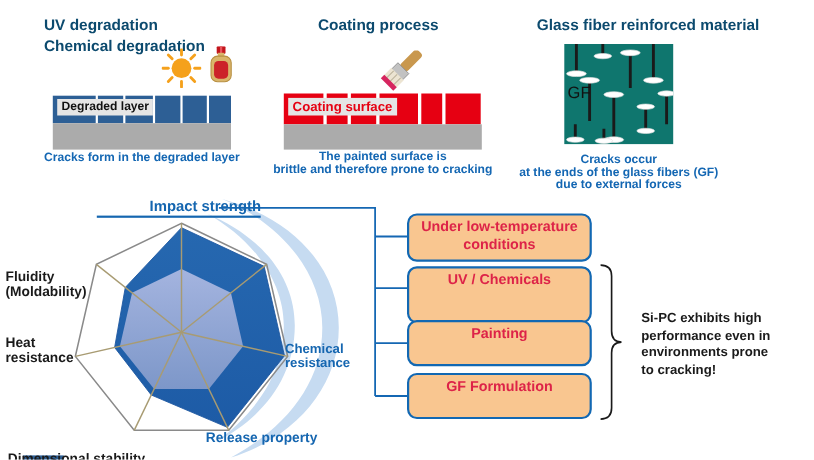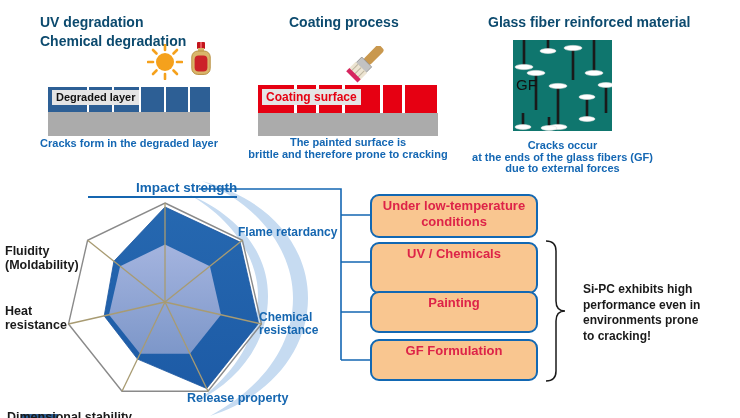--- a/index.html
+++ b/index.html
@@ -158,21 +158,20 @@
           <ellipse cx="36" cy="88" rx="8" ry="2.4"></ellipse>
       </g>
     </svg>
     <div class="abs" style="left:3px;top:37px;font:400 15px/16px 'Liberation Sans',sans-serif;color:#111">GF</div>
   </div>
   <div class="abs caption" style="left:455px;top:140px;width:215px">Cracks occur
 at the ends of the glass fibers (GF)
 due to external forces</div>
 
   <div class="abs impact" style="left:88px;top:180px">Impact strength</div>
-  <div class="abs blue-lbl" style="left:238px;top:226px">Flame retardancy</div>
   <div class="abs blue-lbl" style="left:259px;top:311px">Chemical
 resistance</div>
   <div class="abs blue-lbl" style="left:187px;top:392px;font-size:12.5px">Release property</div>
   <div class="abs black-lbl" style="left:5px;top:221px">Fluidity
 (Moldability)</div>
   <div class="abs black-lbl" style="left:5px;top:281px">Heat
 resistance</div>
   <div class="abs black-lbl" style="left:7px;top:387px">Dimensional stability</div>
 
   <div class="abs callout" style="top:194px;height:44px">

